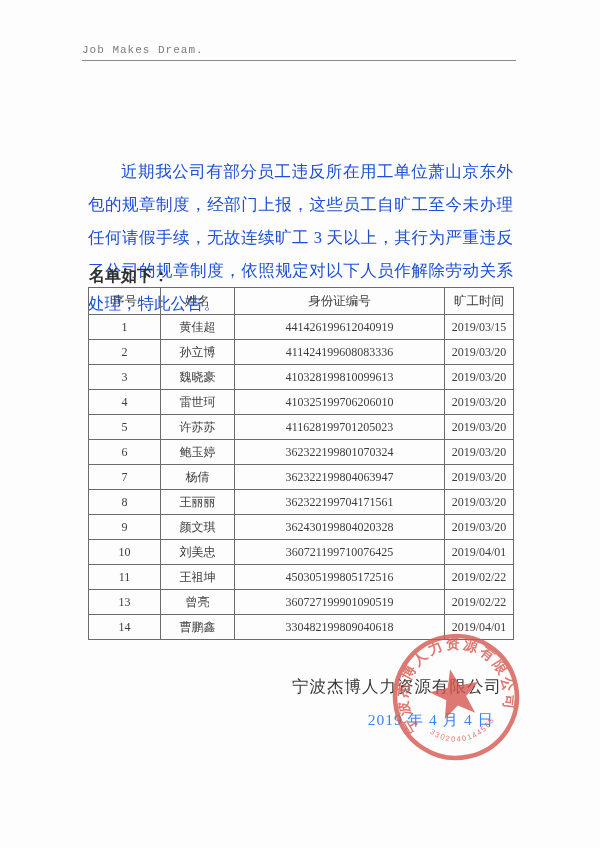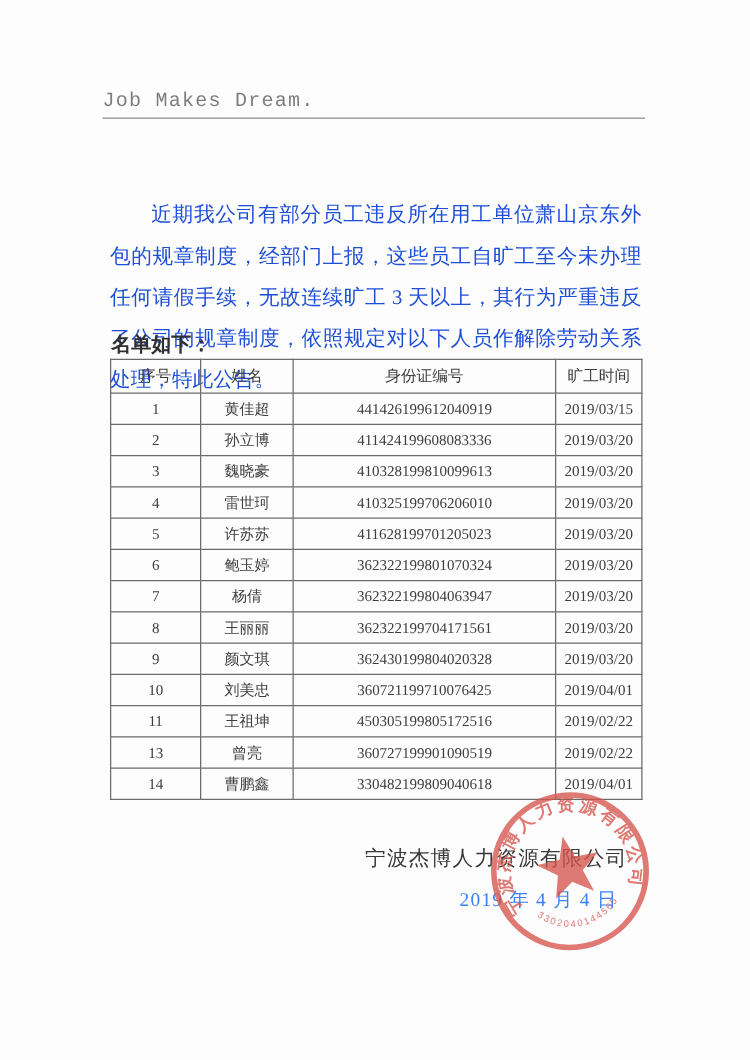--- a/index.html
+++ b/index.html
@@ -9,21 +9,21 @@
     background:#fdfdfd;overflow:hidden;
     font-family:"Liberation Serif","DejaVu Serif",serif;color:#3b3b3b;
   }
   .header{
     position:absolute;left:82px;right:84px;top:44px;
     display:flex;justify-content:space-between;align-items:flex-end;
     border-bottom:1.5px solid #8a8a8a;padding-bottom:4px;
   }
   .slogan{
     font-family:"Liberation Mono","DejaVu Sans Mono",monospace;
-    font-size:16px;color:#7d7d7d;letter-spacing:1px;margin-top:28px;
+    font-size:11px;color:#7d7d7d;letter-spacing:1px;
   }
   .doc-no{
     font-family:"Liberation Mono","DejaVu Sans Mono",monospace;
     font-size:11px;color:#6f6f6f;letter-spacing:0.5px;
   }
   .title{
     position:absolute;top:74px;left:0;width:100%;
     text-align:center;font-size:27px;font-weight:bold;color:#333;
     letter-spacing:10px;text-indent:10px;
   }

